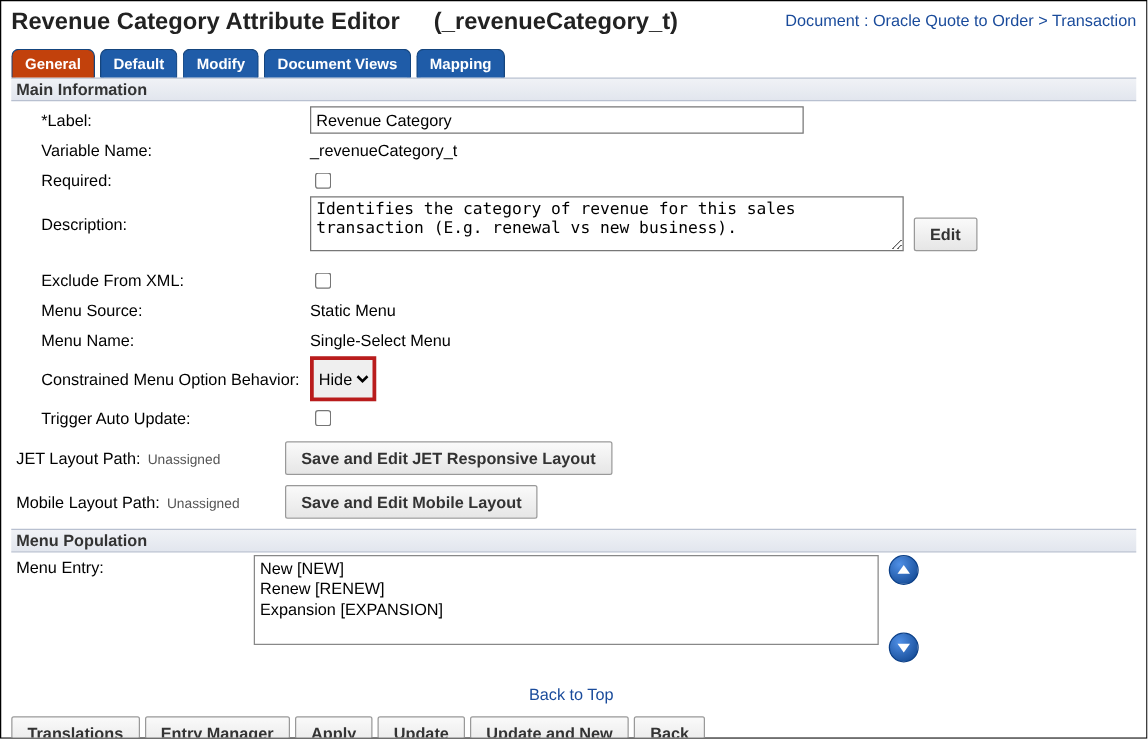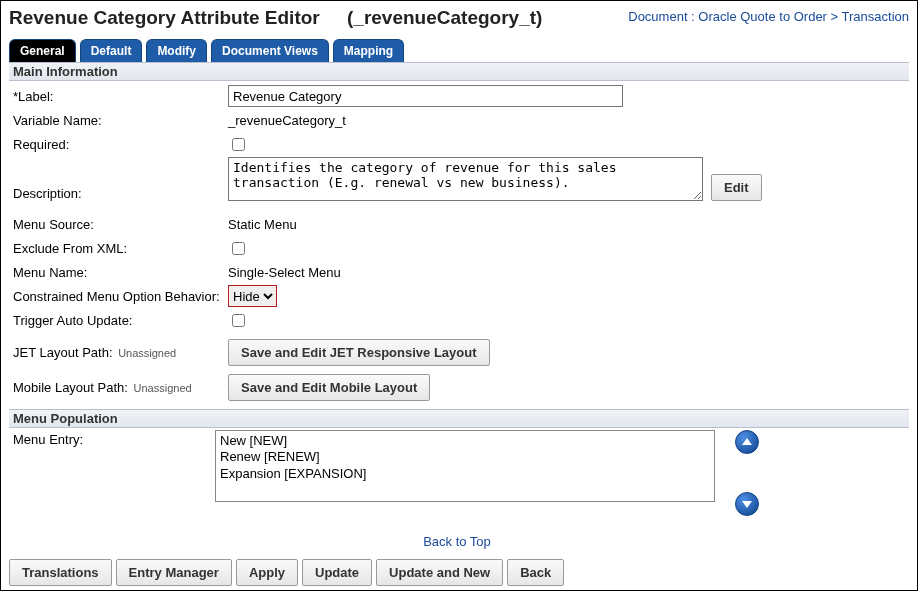--- a/index.html
+++ b/index.html
@@ -50,46 +50,47 @@
     padding: 4px 10px 4px 10px;
     border-top-left-radius: 6px;
     border-top-right-radius: 6px;
     font-size: 12px;
     font-weight: bold;
     cursor: pointer;
     border: 1px solid #15457e;
     border-bottom: none;
   }
   .tab.active {
-    background: #000000;
+    background: #c2410c;
   }
   .section-head {
     background: linear-gradient(#f0f2f6, #e2e6ee);
     border-top: 1px solid #b8c0d0;
     border-bottom: 1px solid #b8c0d0;
     font-weight: bold;
     color: #333;
     padding: 1px 4px;
     font-size: 13px;
   }
   .section-body {
     padding: 4px 4px 8px 4px;
   }
   .form-row {
     display: flex;
     align-items: center;
     min-height: 22px;
     margin-bottom: 2px;
   }
-  .form-row.tall { align-items: flex-end; }
+  .form-row.tall { align-items: center; }
   .form-label {
     width: 215px;
     flex: 0 0 215px;
     font-size: 13px;
     color: #000;
+    margin-left: 20px;
   }
   .form-value {
     flex: 1;
     display: flex;
     align-items: flex-start;
     gap: 8px;
   }
   input[type="text"].wide {
     width: 395px;
     height: 22px;
@@ -99,23 +100,23 @@
   }
   textarea.desc {
     width: 475px;
     height: 44px;
     padding: 2px 4px;
     font-size: 13px;
     border: 1px solid #777;
     resize: both;
   }
   select.small {
-    height: 22px;
-    font-size: 13px;
-    border: 1px solid #b91c1c;
+    height: 36px;
+    font-size: 13px;
+    border: 3px solid #b91c1c;
   }
   .btn {
     background: linear-gradient(#fafafa, #e6e6e6);
     border: 1px solid #999;
     border-radius: 2px;
     padding: 5px 12px;
     font-size: 13px;
     font-weight: bold;
     color: #333;
     cursor: pointer;
@@ -132,21 +133,20 @@
   }
   .layout-label-cell {
     width: 215px;
     flex: 0 0 215px;
     font-size: 13px;
   }
   .menu-pop-body {
     padding: 2px 4px 4px 4px;
     display: flex;
     align-items: flex-start;
-    gap: 12px;
   }
   .menu-entry-label {
     width: 190px;
     flex: 0 0 190px;
     font-size: 13px;
     padding-top: 2px;
   }
   .menu-list {
     width: 500px;
     height: 72px;
@@ -242,30 +242,30 @@
       <div class="form-label">Description:</div>
       <div class="form-value" style="align-items:flex-end;">
         <textarea class="desc" style="">Identifies the category of revenue for this sales transaction (E.g. renewal vs new business).</textarea>
         <button class="btn">Edit</button>
       </div>
     </div>
 
     <div style="height:10px;"></div>
 
     <div class="form-row">
+      <div class="form-label">Exclude From XML:</div>
+      <div class="form-value">
+        <input type="checkbox" style="">
+      </div>
+    </div>
+
+    <div class="form-row">
       <div class="form-label">Menu Source:</div>
       <div class="form-value">
         <span class="static-text">Static Menu</span>
-      </div>
-    </div>
-
-    <div class="form-row">
-      <div class="form-label">Exclude From XML:</div>
-      <div class="form-value">
-        <input type="checkbox" style="">
       </div>
     </div>
 
     <div class="form-row">
       <div class="form-label">Menu Name:</div>
       <div class="form-value">
         <span class="static-text">Single-Select Menu</span>
       </div>
     </div>
 

